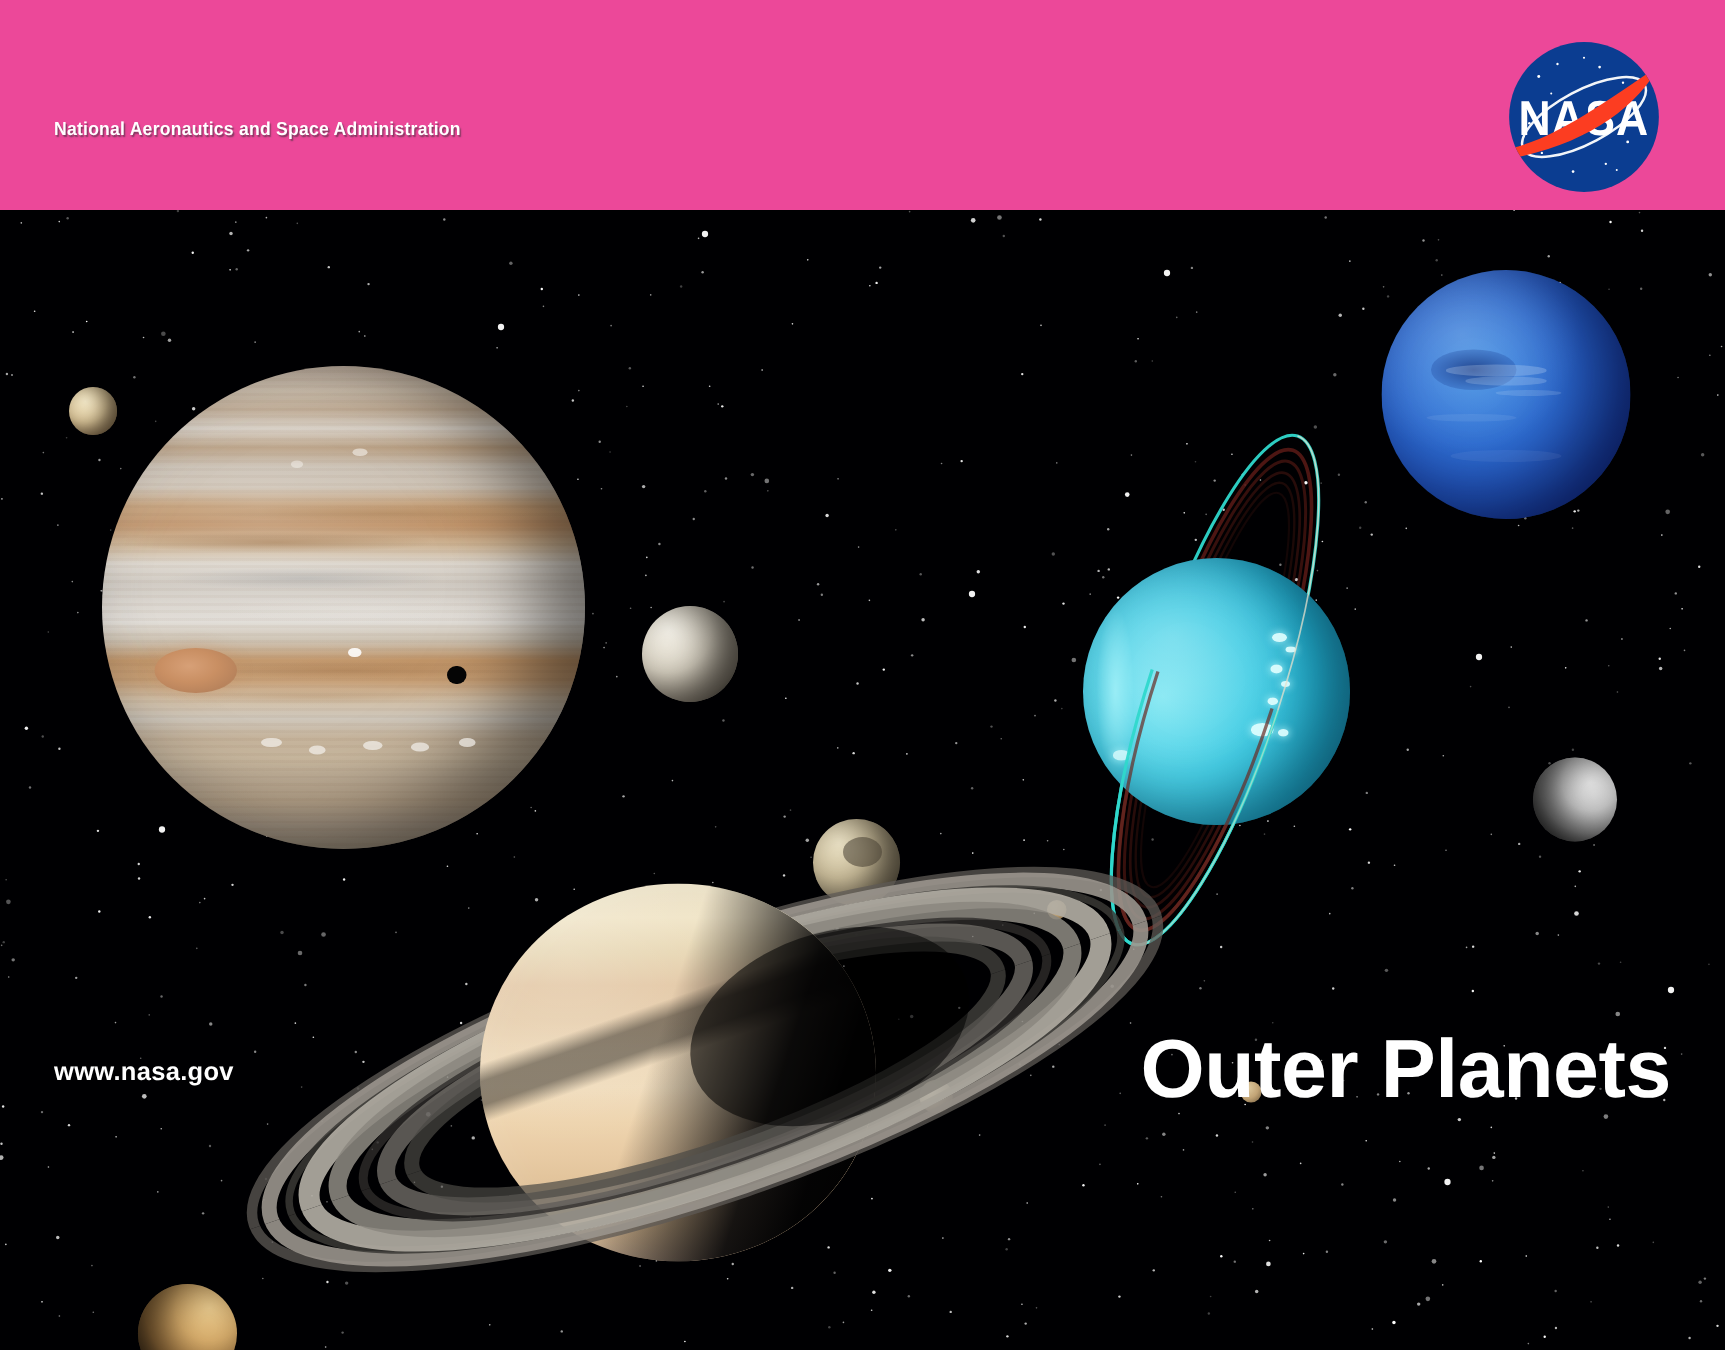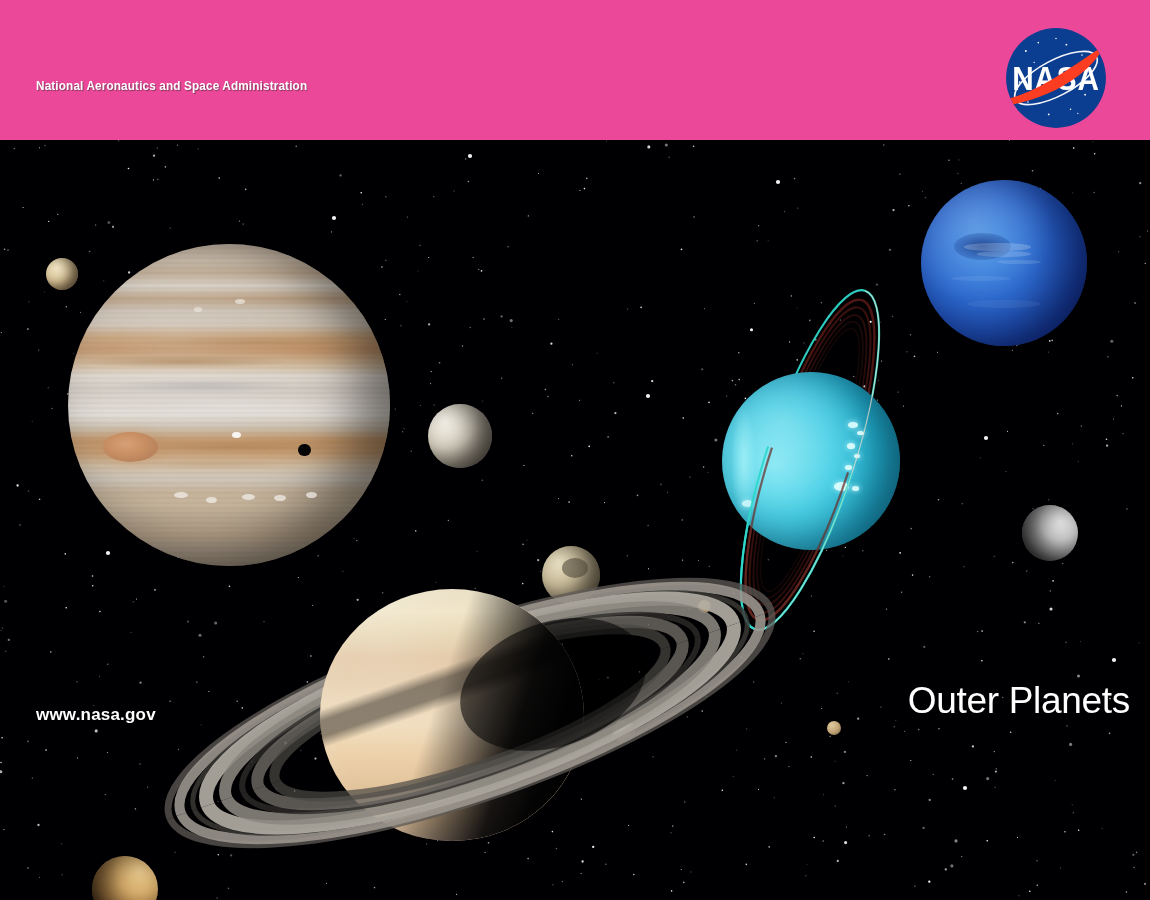--- a/index.html
+++ b/index.html
@@ -80,25 +80,25 @@
     font-weight: bold;
     color: #ffffff;
     letter-spacing: -0.5px;
     transform: scaleX(0.95);
     transform-origin: left top;
     z-index: 30;
     white-space: nowrap;
   }
   #subtitle {
     position: absolute;
-    right: 20px;
+    right: 36px;
     top: 680px;
     font-family: "Liberation Sans", sans-serif;
-    font-size: 37px;
-    font-weight: normal;
+    font-size: 55px;
+    font-weight: bold;
     color: #ffffff;
     letter-spacing: -0.3px;
     z-index: 30;
     white-space: nowrap;
   }
   #url {
     position: absolute;
     left: 36px;
     top: 705px;
     font-family: "Liberation Sans", sans-serif;

